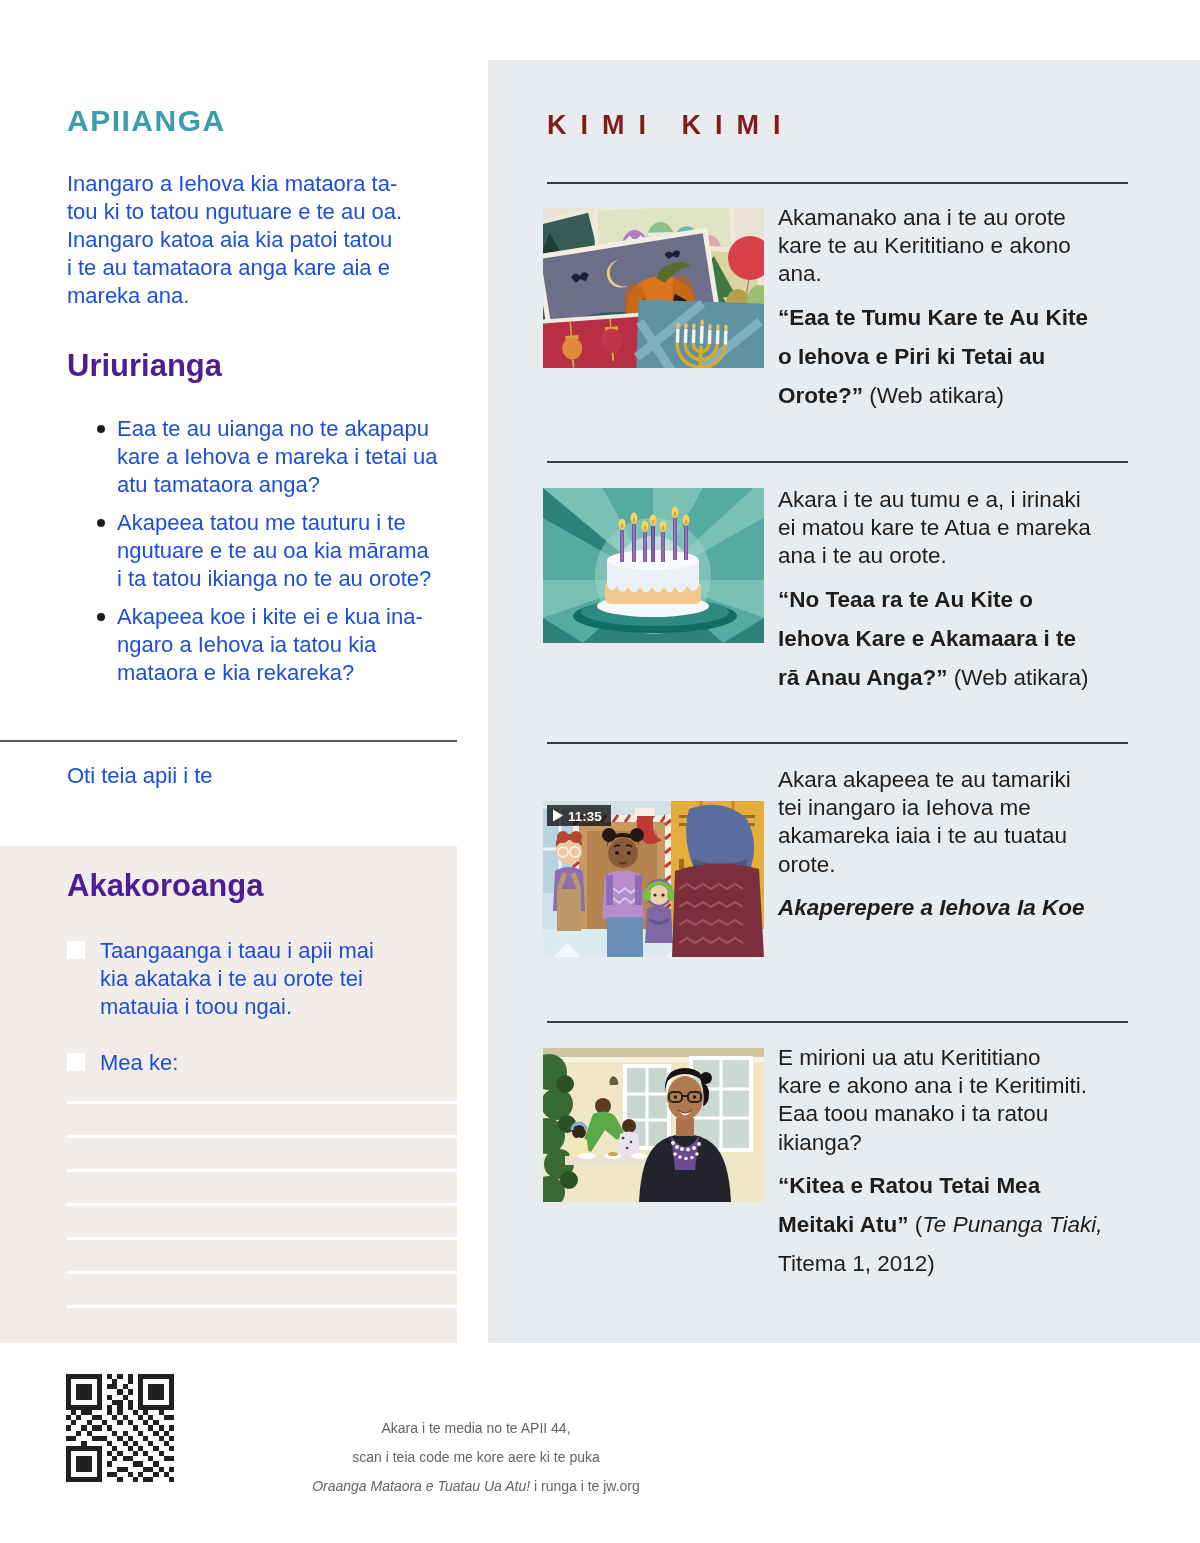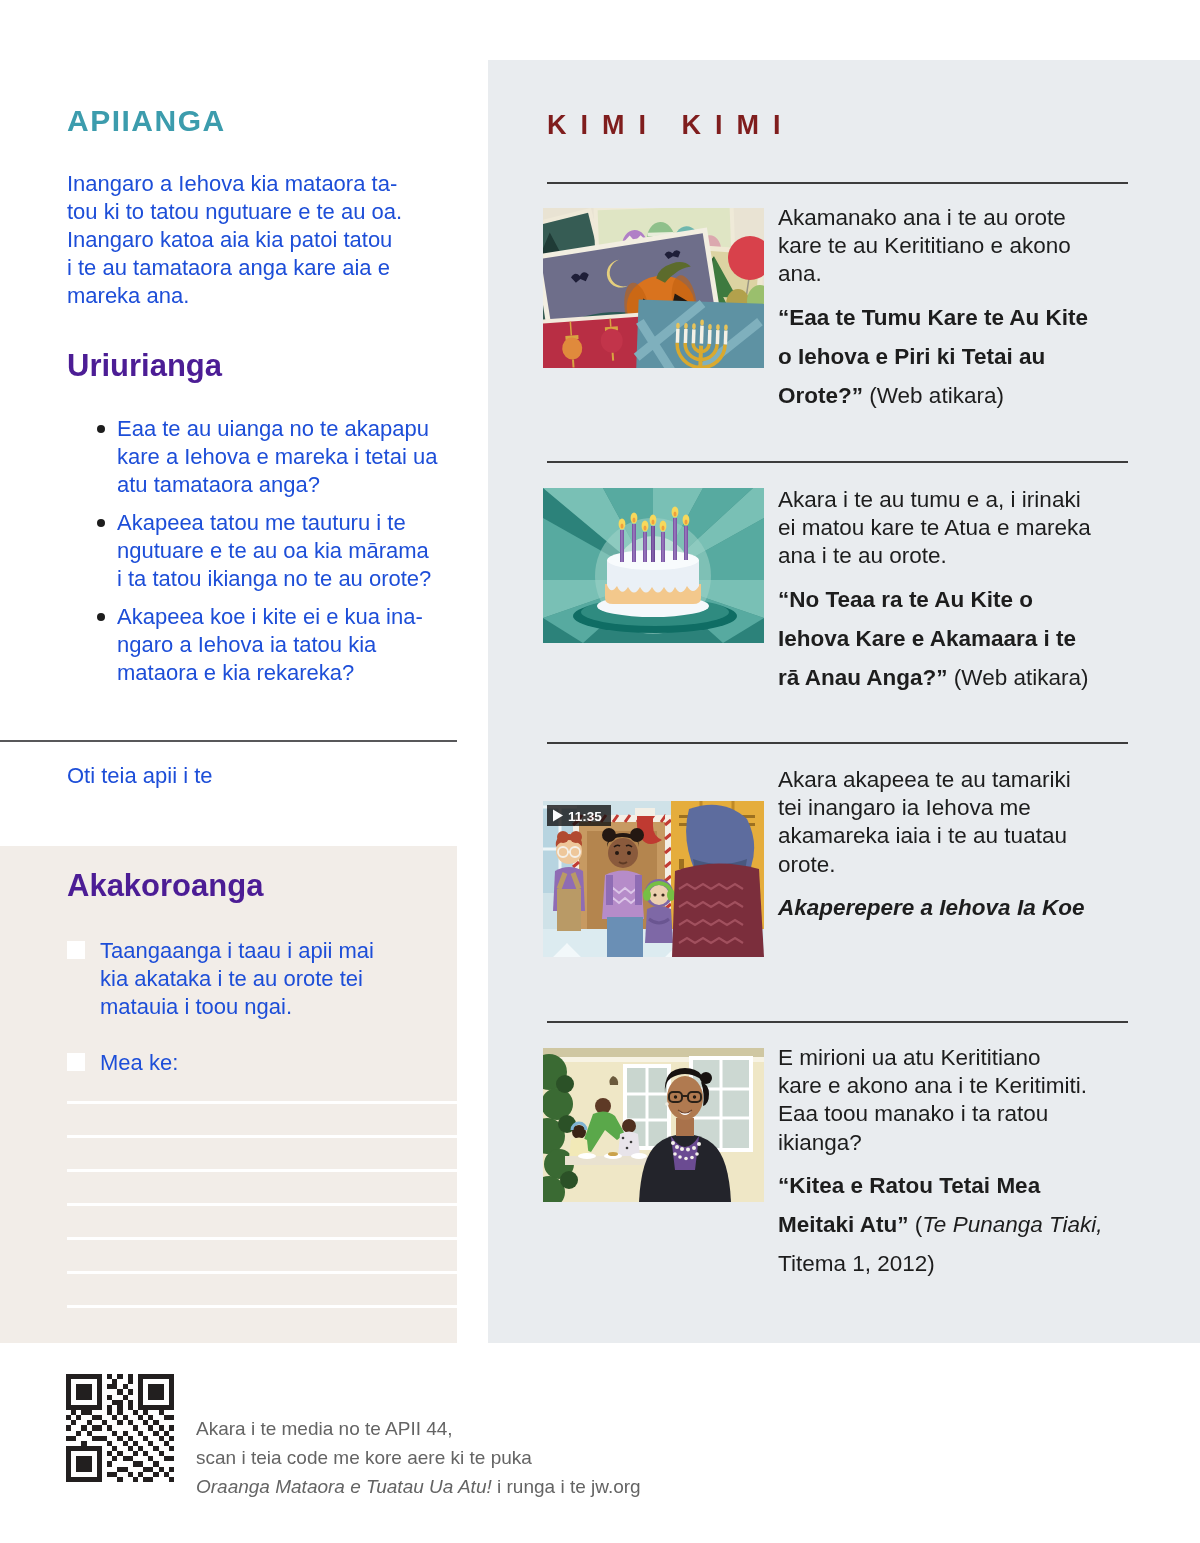--- a/index.html
+++ b/index.html
@@ -19,21 +19,21 @@
   .write-line{height:3px;background:#ffffff;margin-bottom:31px;}
   
   .panel{background:#e9ecef;}
   .kimi-title{font-size:27px;font-weight:700;letter-spacing:14px;color:#7f1d1d;}
   .rule-right{height:2px;background:#3c3c3c;}
   .item-text{font-size:22.5px;line-height:28.2px;color:#1d1d1d;width:372px;}
   .item-ref{margin-top:9px;font-size:22.5px;line-height:39px;}
   .item-ref strong{font-weight:700;}
   .thumb{display:block;}
   
-  .footer-text{font-size:19px;line-height:29px;color:#646464;}
+  .footer-text{font-size:14px;line-height:29px;color:#646464;text-align:center;}
 </style>
 </head>
 <body>
 
 <div class="page">
 
   <div class="abs panel" style="left:488px;top:60px;width:712px;height:1283px;"></div>
 
   <div class="abs h-teal" style="left:67px;top:104px;">APIIANGA</div>
 

